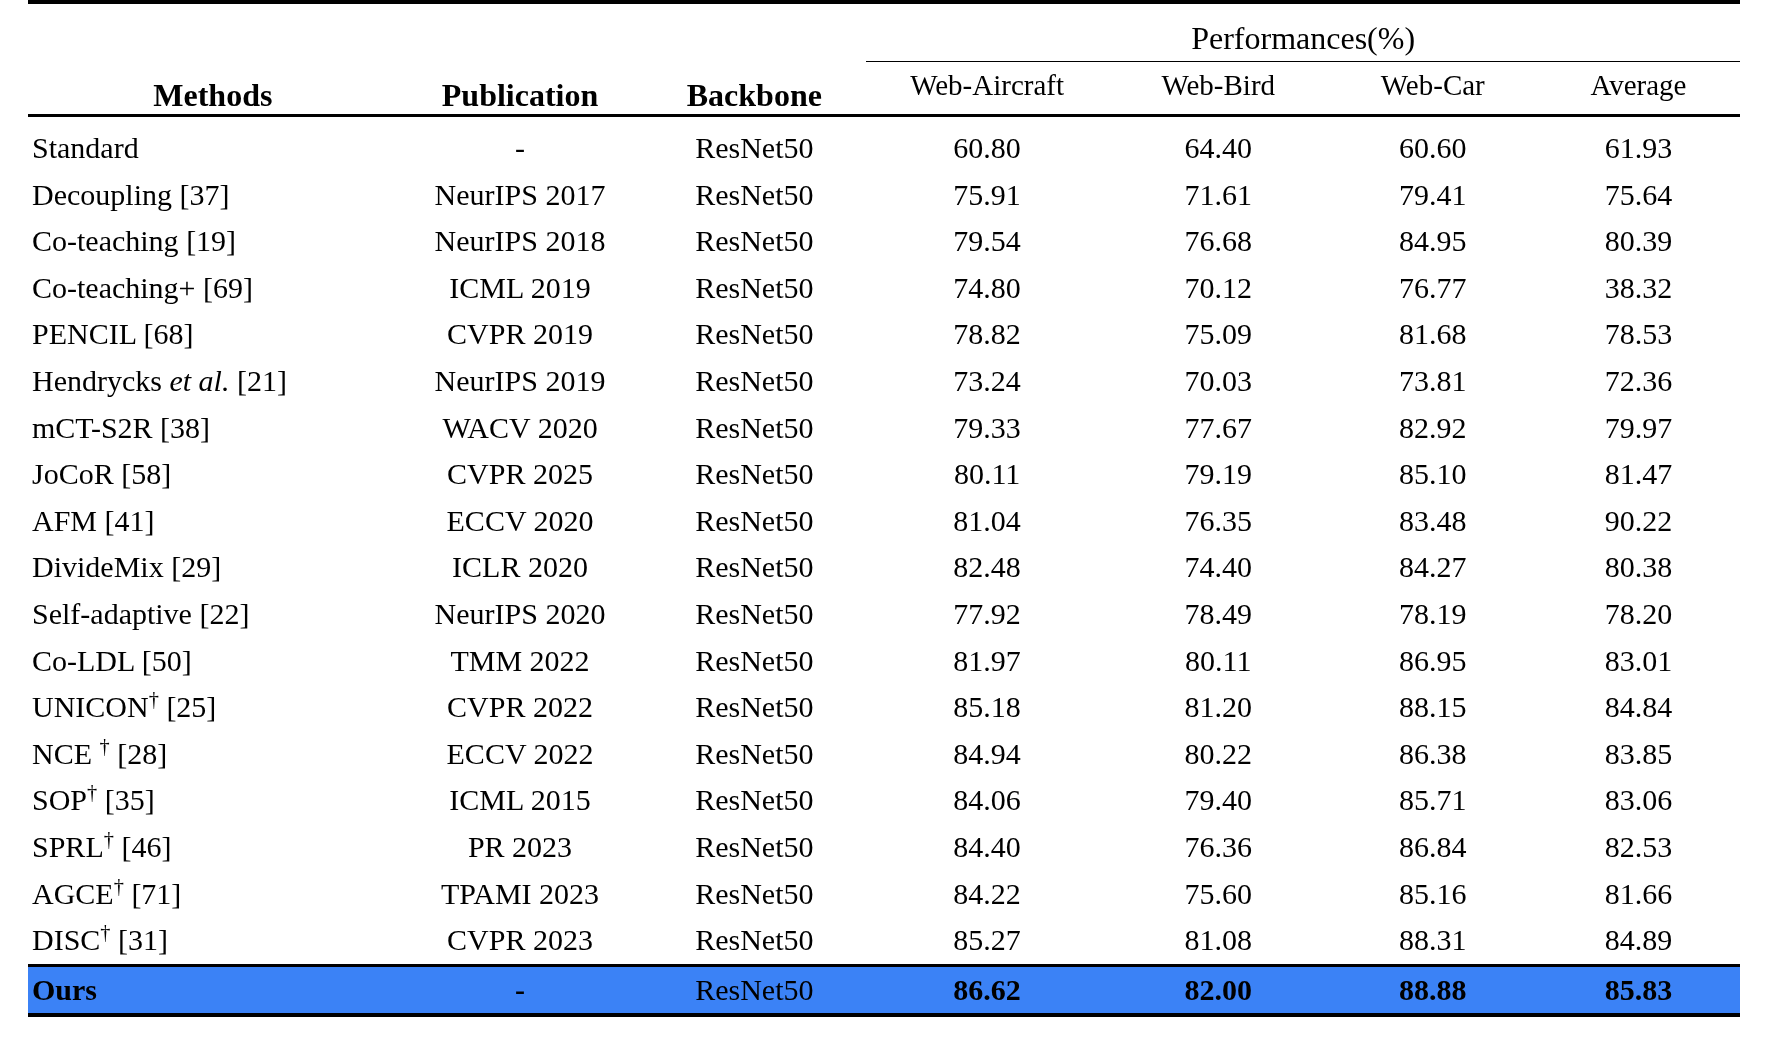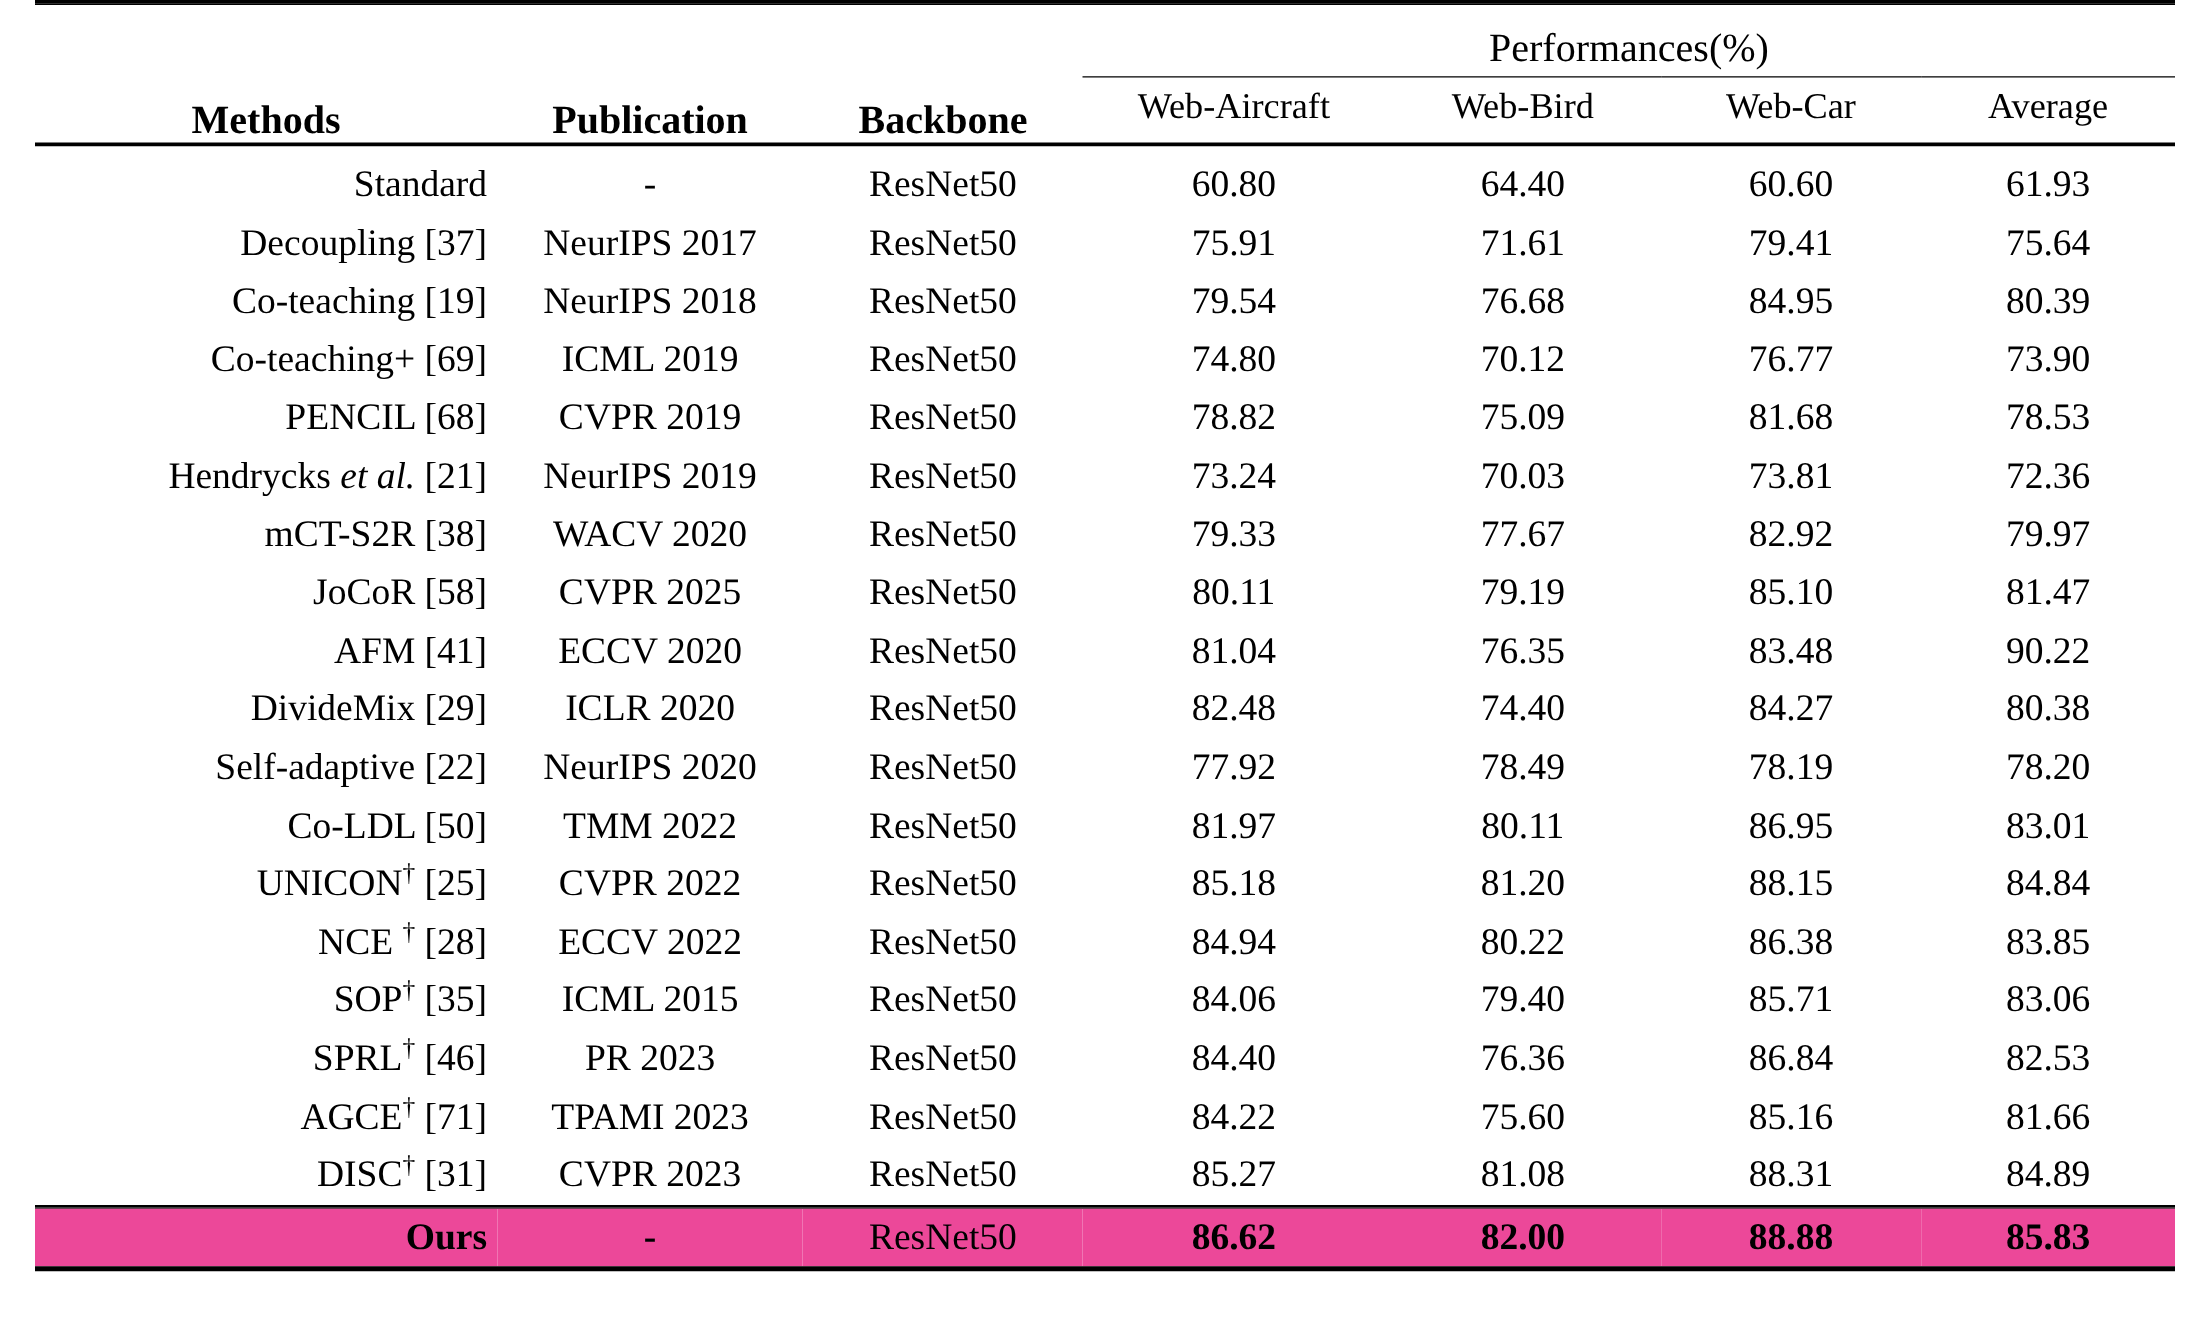--- a/index.html
+++ b/index.html
@@ -82,25 +82,25 @@
 
   
   tbody td {
     text-align: center;
     padding: 6px 4px 7px 4px;
     font-size: 30px;
     white-space: nowrap;
     line-height: 1.12;
   }
   td.method-cell {
-    text-align: right;
+    text-align: left;
     padding-right: 8px;
   }
   tr.ours-row td {
-    background: #ec4899;
+    background: #3b82f6;
     font-weight: bold;
   }
   tr.ours-row td.backbone-cell {
     font-weight: normal;
   }
   .dagger {
     font-size: 0.68em;
     vertical-align: super;
     line-height: 0;
   }
@@ -196,21 +196,21 @@
           <td>84.95</td>
           <td>80.39</td>
         </tr>
         <tr>
           <td class="method-cell"><span>Co-teaching+</span><span> [69]</span></td>
           <td>ICML 2019</td>
           <td class="backbone-cell">ResNet50</td>
           <td>74.80</td>
           <td>70.12</td>
           <td>76.77</td>
-          <td>73.90</td>
+          <td>38.32</td>
         </tr>
         <tr>
           <td class="method-cell"><span>PENCIL</span><span> [68]</span></td>
           <td>CVPR 2019</td>
           <td class="backbone-cell">ResNet50</td>
           <td>78.82</td>
           <td>75.09</td>
           <td>81.68</td>
           <td>78.53</td>
         </tr>

